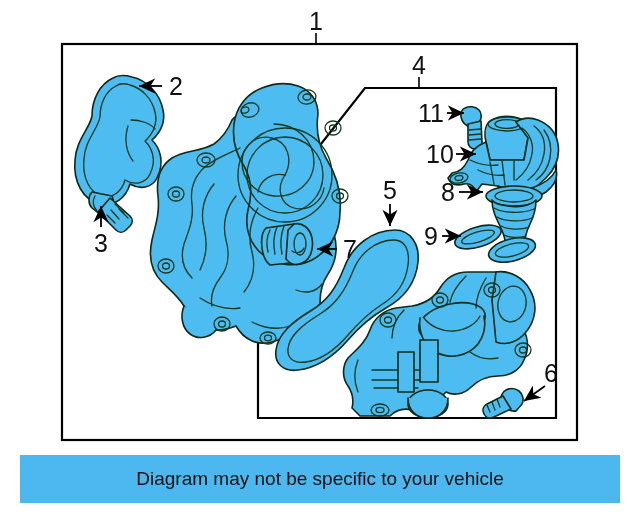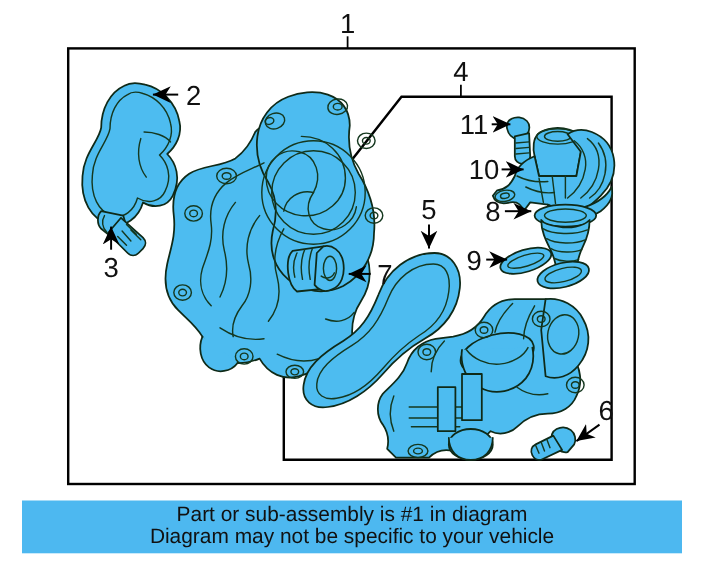--- a/index.html
+++ b/index.html
@@ -417,17 +417,16 @@
     </g>
 
     <g>
       <line class="lead" x1="447" y1="113" x2="464" y2="113" marker-end="url(#tip)"></line>
       <text class="callout" x="431" y="122">11</text>
     </g>
 
   </svg>
 
   <div class="banner">
-    <div class="banner-line">Part or sub-assembly is #1 in diagram</div>
     <div class="banner-line">Diagram may not be specific to your vehicle</div>
   </div>
 
 </div>
 
 </body></html>

